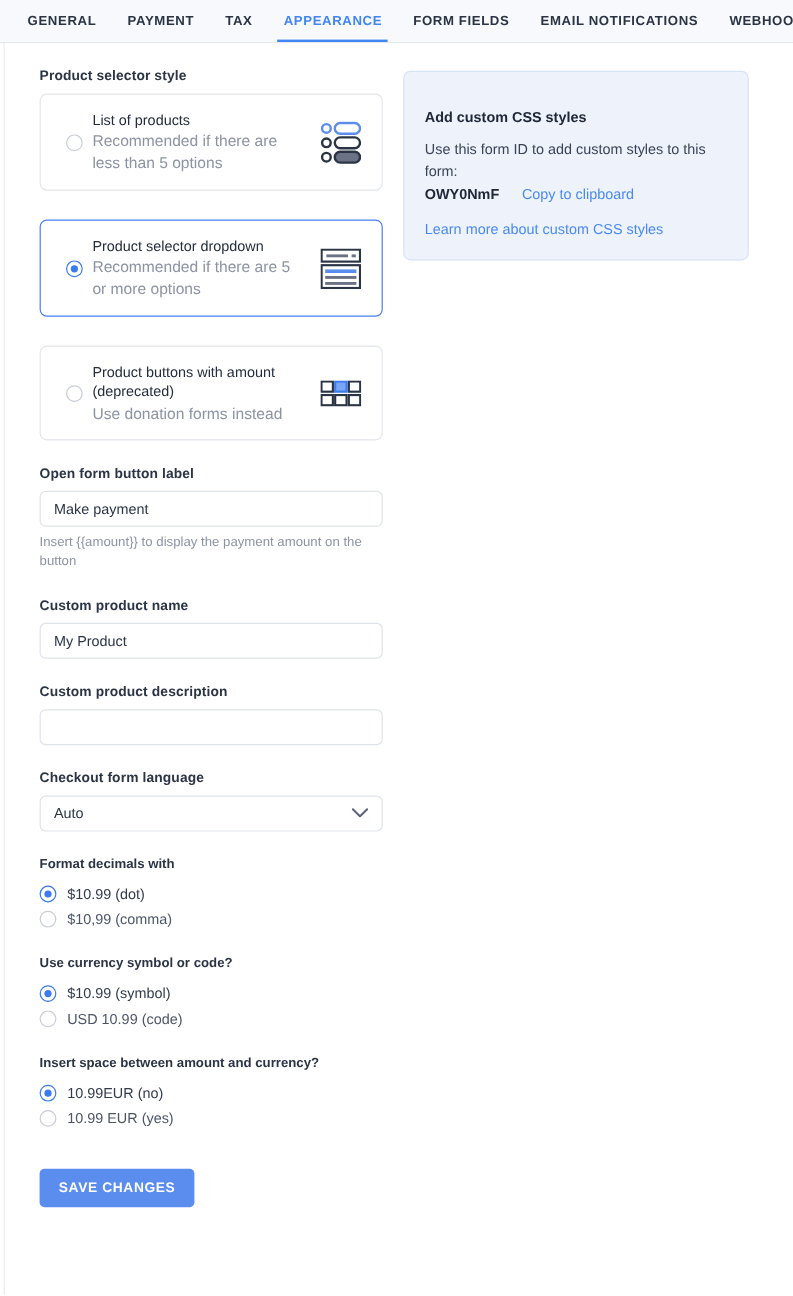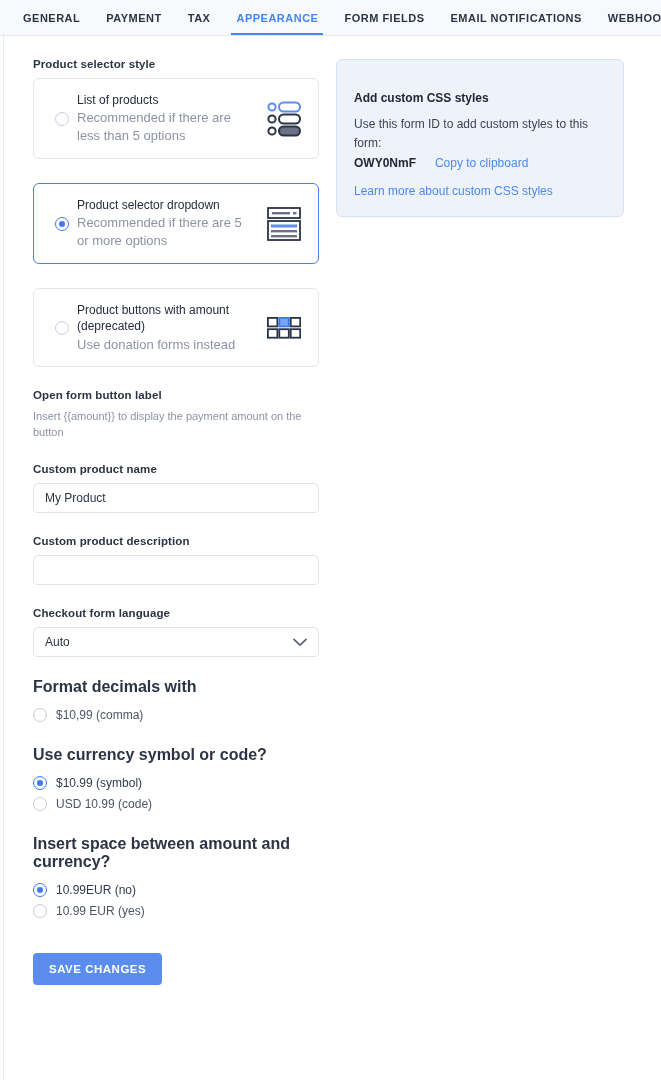--- a/index.html
+++ b/index.html
@@ -184,21 +184,21 @@
   
   .locale-head {
     font-size: 20px;
     color: #1f2636;
     font-weight: normal;
     margin: 44px 0 0 0;
     letter-spacing: -.2px;
   }
   .rgroup { margin-top: 21px; }
   .rgroup-label {
-    font-size: 16px;
+    font-size: 11px;
     font-weight: bold;
     color: #2b3445;
     margin-bottom: 8px;
   }
   .ropt {
     display: flex;
     align-items: center;
     gap: 9px;
     height: 21px;
     cursor: pointer;
@@ -325,20 +325,21 @@
             <rect x="12.3" y="12.2" width="9.5" height="8.5" fill="#fff" stroke="#2b3445" stroke-width="1.8"></rect>
             <rect x="23.7" y="12.2" width="9.5" height="8.5" fill="#fff" stroke="#2b3445" stroke-width="1.8"></rect>
           </svg>
         </div>
       </div>
 
     </div>
 
     <div class="block">
       <div class="field-label">Open form button label</div>
+      <input class="input" type="text" value="Make payment" style="">
       <div class="helper">Insert {{amount}} to display the payment amount on the button</div>
     </div>
 
     <div class="block">
       <div class="field-label">Custom product name</div>
       <input class="input" type="text" value="My Product" style="">
     </div>
 
     <div class="block">
       <div class="field-label">Custom product description</div>
@@ -354,20 +355,24 @@
             <path d="M1 1.4 L7 7.2 L13 1.4" fill="none" stroke="#5b6478" stroke-width="1.7" stroke-linecap="round" stroke-linejoin="round"></path>
           </svg>
         </span>
       </div>
     </div>
 
 
     <div class="rgroup">
       <div class="rgroup-label">Format decimals with</div>
       <div class="ropt">
+        <span class="radio on"></span>
+        <span class="rtext sel">$10.99 (dot)</span>
+      </div>
+      <div class="ropt">
         <span class="radio"></span>
         <span class="rtext">$10,99 (comma)</span>
       </div>
     </div>
 
     <div class="rgroup">
       <div class="rgroup-label">Use currency symbol or code?</div>
       <div class="ropt">
         <span class="radio on"></span>
         <span class="rtext sel">$10.99 (symbol)</span>

